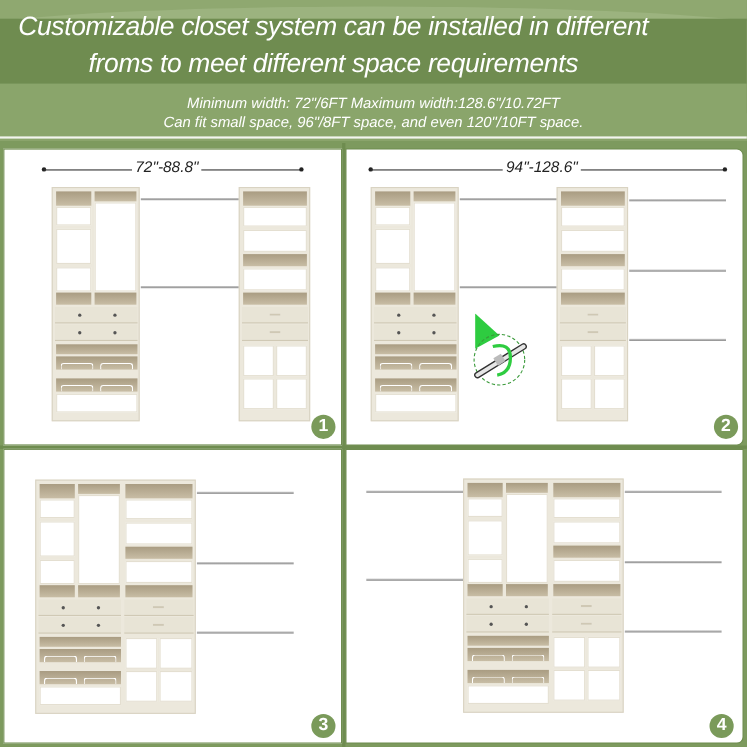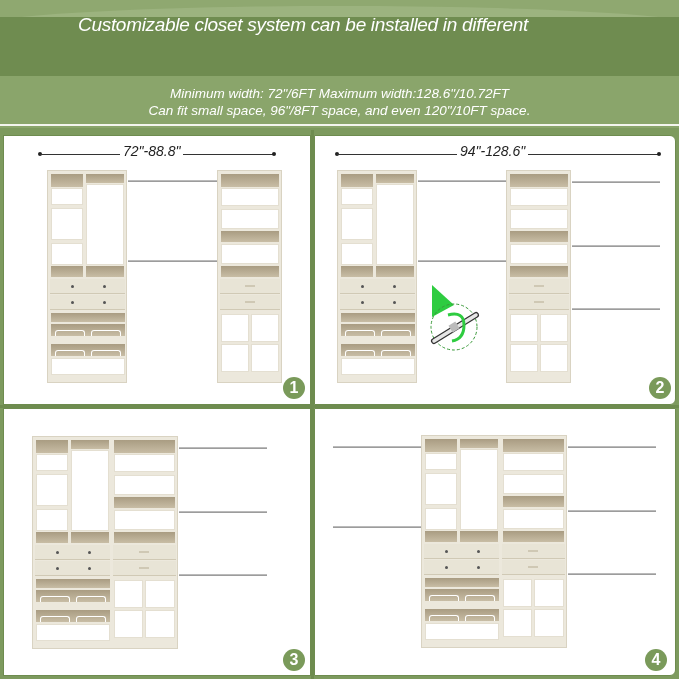--- a/index.html
+++ b/index.html
@@ -3,21 +3,21 @@
 <meta charset="utf-8">
 <style>
   * { box-sizing: border-box; margin: 0; padding: 0; }
   html, body { width: 679px; height: 679px; overflow: hidden; }
   body { background: #7d9a5e; font-family: "Liberation Sans", sans-serif; position: relative; }
 
   .header { position: absolute; left: 0; top: 0; width: 679px; height: 128px; background: #8fa870; overflow: hidden; }
   .header .wave { position: absolute; left: -40px; top: 6px; width: 760px; height: 80px; background: #9cb37f; border-radius: 50% 50% 0 0 / 30% 30% 0 0; }
   .header .band { position: absolute; left: 0; top: 17px; width: 679px; height: 86px; background: #6f8c50; }
   .header .band2 { position: absolute; left: 0; top: 76px; width: 679px; height: 52px; background: #8aa56b; }
-  .title { position: absolute; left: 0; top: 8px; width: 606px; text-align: center; color: #ffffff; font-style: italic; font-size: 19px; line-height: 33px; letter-spacing: -0.3px; }
+  .title { position: absolute; left: 0; top: 8px; width: 606px; text-align: center; color: #ffffff; font-style: italic; font-size: 24px; line-height: 33px; letter-spacing: -0.3px; }
   .sub { position: absolute; left: 0; top: 85px; width: 679px; text-align: center; color: #ffffff; font-style: italic; font-size: 13.5px; line-height: 17px; }
   .header .rule { position: absolute; left: 0; top: 124px; width: 679px; height: 2px; background: #f3f5ee; }
 
   .panel { position: absolute; background: #ffffff; border: 1px solid #6e8c4f; }
   .p1 { left: 3px; top: 135px; width: 308px; height: 270px; }
   .p2 { left: 314px; top: 135px; width: 362px; height: 270px; border-radius: 0 6px 6px 0; }
   .p3 { left: 3px; top: 408px; width: 308px; height: 268px; }
   .p4 { left: 314px; top: 408px; width: 362px; height: 268px; border-radius: 0 0 6px 0; }
   .divider-v { position: absolute; left: 311px; top: 130px; width: 3px; height: 549px; background: #6e8c4f; }
   .divider-h { position: absolute; left: 0; top: 405px; width: 679px; height: 3px; background: #6e8c4f; }
@@ -42,20 +42,21 @@
 </style>
 </head>
 <body>
 
 <div class="header">
   <div class="wave"></div>
   <div class="band"></div>
   <div class="band2"></div>
   <div class="title">
     <div>Customizable closet system can be installed in different</div>
+    <div>froms to meet different space requirements</div>
   </div>
   <div class="sub">
     <div>Minimum width: 72"/6FT  Maximum width:128.6"/10.72FT</div>
     <div>Can fit small space, 96"/8FT space, and even 120"/10FT space.</div>
   </div>
   <div class="rule"></div>
 </div>
 
 <div class="divider-v"></div>
 <div class="divider-h"></div>

